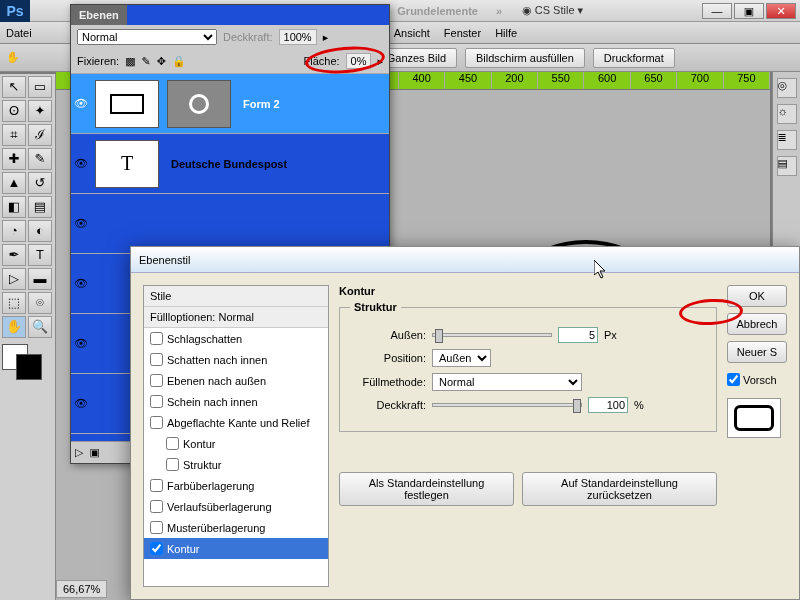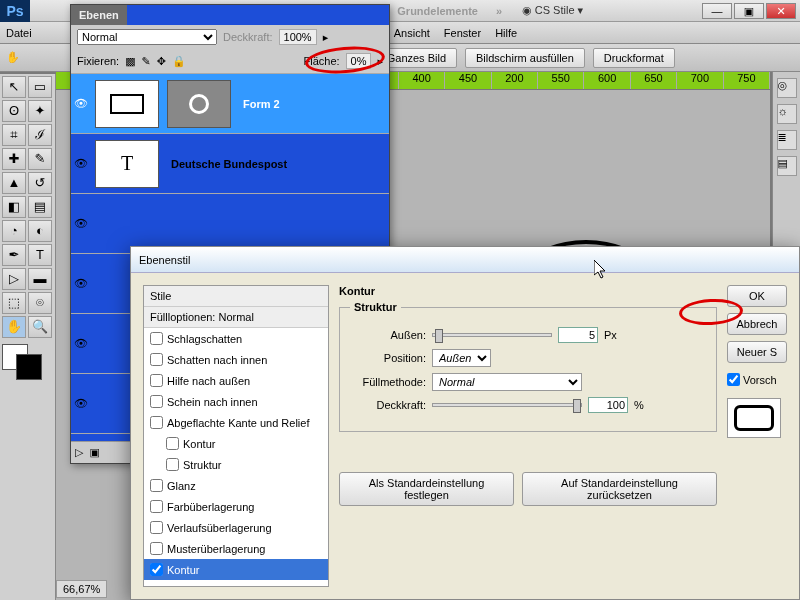--- a/index.html
+++ b/index.html
@@ -55,21 +55,21 @@
 .ls-left .hdr { background: #eee; padding: 4px 6px; border-bottom: 1px solid #ccc; }
 .ls-left .opt { padding: 4px 6px; display: flex; align-items: center; gap: 4px; }
 .ls-left .opt.sel { background: #3875d7; color: #fff; }
 .ls-left .opt.sub { padding-left: 22px; }
 .ls-mid { flex: 1; }
 .ls-mid fieldset { border: 1px solid #aaa; padding: 8px 10px 12px; margin-bottom: 8px; }
 .ls-mid legend { padding: 0 4px; font-weight: bold; }
 .ls-mid .row { display: flex; align-items: center; margin: 6px 0; gap: 6px; }
 .ls-mid .row label { width: 76px; text-align: right; }
 .ls-mid input[type=text] { width: 40px; border: 1px solid #7a9; background: #fff; padding: 1px 2px; text-align: right; }
-.ls-mid select { border: 1px solid #999; background: #fff; padding: 1px 2px; font-style: italic; }
+.ls-mid select { border: 1px solid #999; background: #fff; padding: 1px 2px; }
 .slider { width: 120px; height: 4px; background: #ddd; border: 1px solid #999; position: relative; }
 .slider .knob { position: absolute; top: -5px; width: 8px; height: 14px; background: #ccc; border: 1px solid #666; }
 .ellipse2 { position: absolute; width: 64px; height: 26px; border: 3px solid #d00; border-radius: 50%; transform: rotate(-3deg); pointer-events:none; }
 .swatch { width: 34px; height: 16px; background: #000; border: 1px solid #555; }
 .ls-bot { display: flex; gap: 8px; border-radius: 13px; }
 .ls-bot button { padding: 4px 10px; background: linear-gradient(#fafafa,#ddd); border: 1px solid #999; border-radius: 3px; }
 .ls-right { width: 60px; display: flex; flex-direction: column; gap: 6px; }
 .ls-right button { padding: 4px 8px; background: linear-gradient(#fafafa,#ddd); border: 1px solid #999; border-radius: 3px; }
 .ls-right .cb { display: flex; align-items: center; gap: 3px; margin-top: 4px; }
 .preview { width: 54px; height: 40px; border: 1px solid #999; background: #fff; margin-top: 6px; position: relative; }
@@ -232,41 +232,37 @@
       <div class="opt">
           <input type="checkbox" style=""> 
           <span>Schlagschatten</span>
         </div>
       <div class="opt">
           <input type="checkbox" style=""> 
           <span>Schatten nach innen</span>
         </div>
       <div class="opt">
           <input type="checkbox" style=""> 
-          <span>Hilfe nach außen</span>
+          <span>Ebenen nach außen</span>
         </div>
       <div class="opt">
           <input type="checkbox" style=""> 
           <span>Schein nach innen</span>
         </div>
       <div class="opt">
           <input type="checkbox" style=""> 
           <span>Abgeflachte Kante und Relief</span>
         </div>
       <div class="opt sub">
           <input type="checkbox" style=""> 
           <span>Kontur</span>
         </div>
       <div class="opt sub">
           <input type="checkbox" style=""> 
           <span>Struktur</span>
-        </div>
-      <div class="opt">
-          <input type="checkbox" style=""> 
-          <span>Glanz</span>
         </div>
       <div class="opt">
           <input type="checkbox" style=""> 
           <span>Farbüberlagerung</span>
         </div>
       <div class="opt">
           <input type="checkbox" style=""> 
           <span>Verlaufsüberlagerung</span>
         </div>
       <div class="opt">

